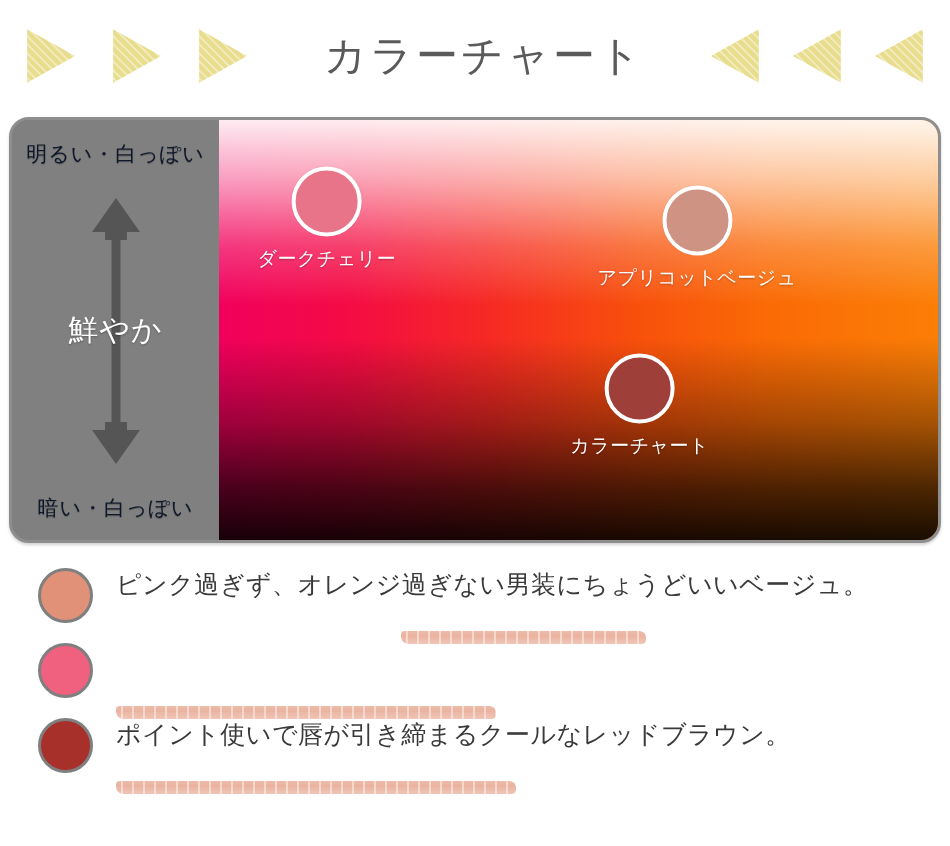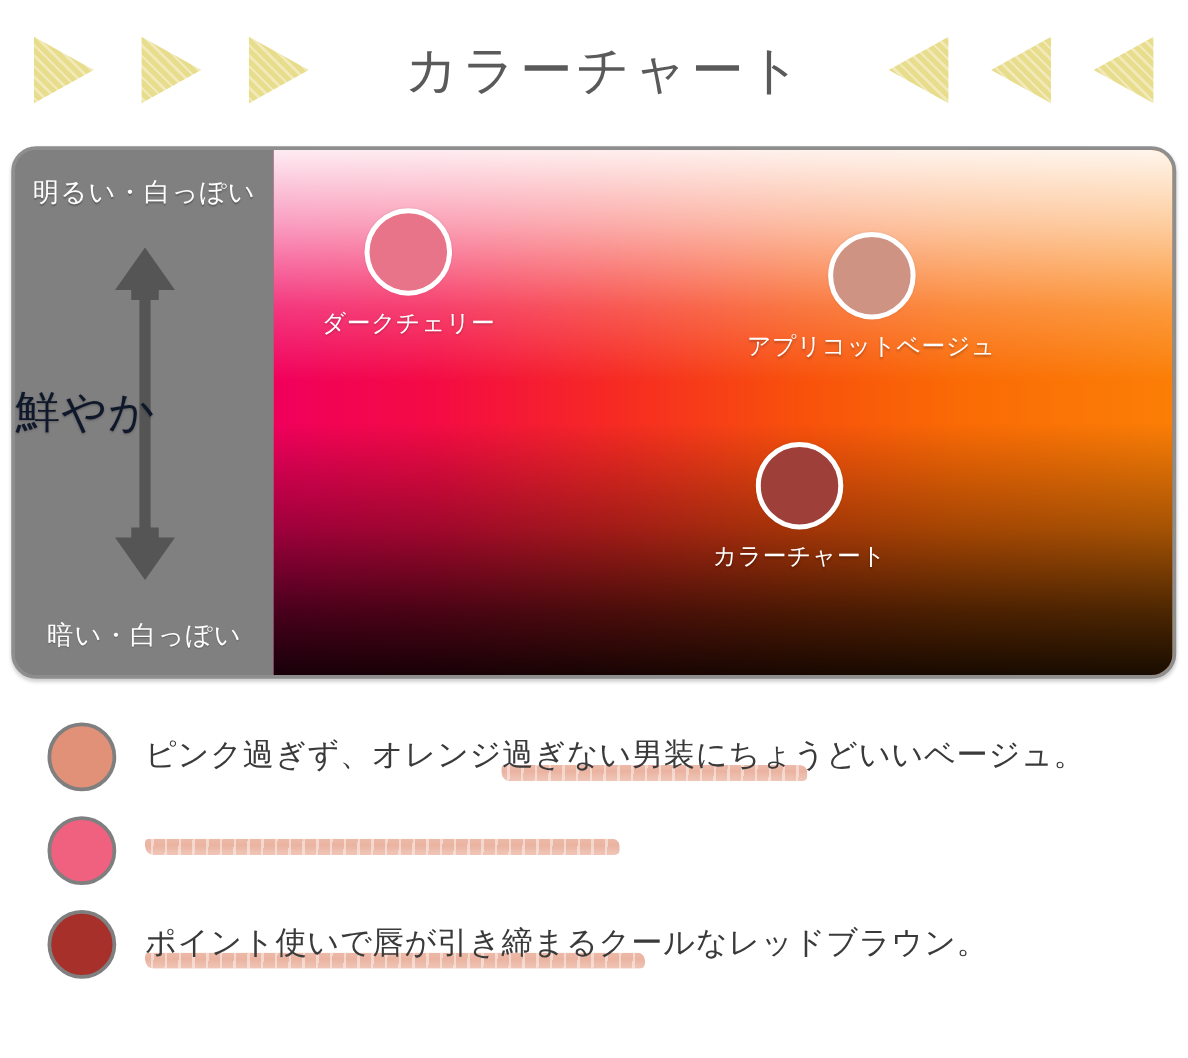--- a/index.html
+++ b/index.html
@@ -62,34 +62,35 @@
   .axis-col{
     width:207px; height:100%;
     background:#808080;
     position:relative;
     flex:0 0 207px;
     display:flex; flex-direction:column;
     align-items:center; justify-content:space-between;
     padding:20px 0 18px 0;
   }
   .axis-label{
-    color:#ffffff; font-size:21px; letter-spacing:1px;
+    color:#0f172a; font-size:21px; letter-spacing:1px;
     text-shadow:0 1px 1px rgba(0,0,0,.25);
     white-space:nowrap;
     font-family:"DejaVu Sans","Liberation Sans",sans-serif;
   }
   .arrow-wrap{
     position:absolute; left:0; right:0; top:56px; bottom:54px;
     display:flex; align-items:center; justify-content:center;
   }
   .arrow-svg{ display:block; }
   .axis-mid{
     position:absolute; left:0; right:0; top:50%;
     transform:translateY(-50%);
-    color:#0f172a; font-size:36px; letter-spacing:1px;
+    text-align:center;
+    color:#ffffff; font-size:30px; letter-spacing:1px;
     text-shadow:0 1px 2px rgba(0,0,0,.3);
     font-family:"DejaVu Sans","Liberation Sans",sans-serif;
     pointer-events:none;
   }
 
   .plot{
     flex:1; position:relative; height:100%;
     background:
       linear-gradient(to bottom,
         rgba(255,255,255,0.92) 0%,
@@ -125,21 +126,21 @@
     letter-spacing:.5px;
     text-shadow:0 1px 2px rgba(0,0,0,.28);
     font-family:"DejaVu Sans","Liberation Sans",sans-serif;
   }
 
   
   .legend{
     position:absolute; left:0; top:568px; width:950px;
   }
   .legend-row{
-    height:75px; display:flex; align-items:center;
+    height:75px; display:flex; 
     position:relative;
   }
   .legend-dot{
     width:55px; height:55px; border-radius:50%;
     border:3px solid #7f7f7f;
     margin-left:38px; flex:0 0 55px;
   }
   .legend-text-wrap{
     position:relative; margin-left:23px; padding-bottom:4px;
   }

